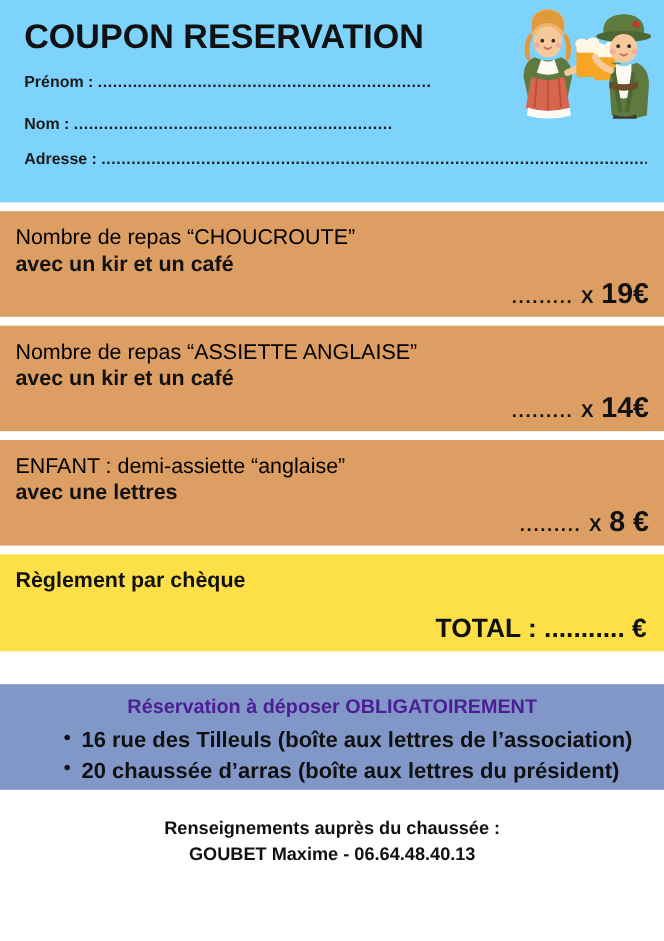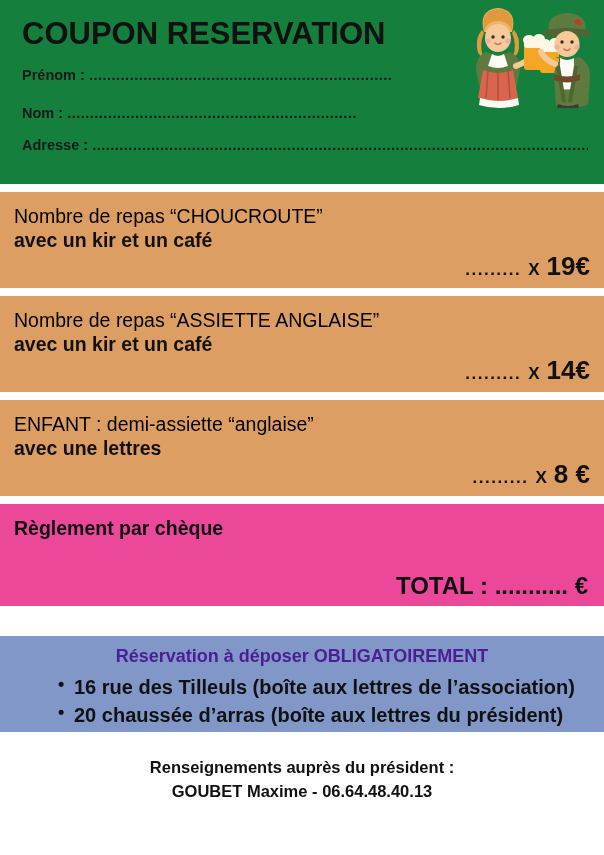--- a/index.html
+++ b/index.html
@@ -18,21 +18,21 @@
   .page {
     position: relative;
     width: 604px;
     height: 855px;
     box-sizing: border-box;
   }
 
   
   .header {
     position: relative;
-    background: #15803d;
+    background: #7dd3fc;
     height: 184px;
     box-sizing: border-box;
     padding: 10px 16px 0 16px;
   }
   .title {
     font-size: 31px;
     font-weight: bold;
     letter-spacing: 0px;
     color: #111111;
     margin: 8px 0 0 6px;
@@ -105,25 +105,25 @@
   }
   .option .amount {
     font-size: 26px;
     font-weight: bold;
     color: #111111;
   }
 
   
   .payment {
     position: relative;
-    background: #ec4899;
+    background: #fde047;
     box-sizing: border-box;
     padding: 12px 14px 10px 14px;
     margin-top: 8px;
-    height: 102px;
+    height: 88px;
   }
   .payment .line1,
   .payment .line2 {
     font-size: 19.5px;
     font-weight: bold;
     color: #111111;
     line-height: 1.28;
   }
   .payment .total {
     position: absolute;
@@ -304,17 +304,17 @@
 
   <div class="notice">
     <div class="headline">Réservation à déposer OBLIGATOIREMENT</div>
     <ul>
       <li>16 rue des Tilleuls  (boîte aux lettres de l’association)</li>
       <li>20 chaussée d’arras  (boîte aux lettres du président)</li>
     </ul>
   </div>
 
   <div class="footer">
-    <div class="l1">Renseignements auprès du président :</div>
+    <div class="l1">Renseignements auprès du chaussée :</div>
     <div class="l2">GOUBET Maxime - 06.64.48.40.13</div>
   </div>
 
 </div>
 
 </body></html>

